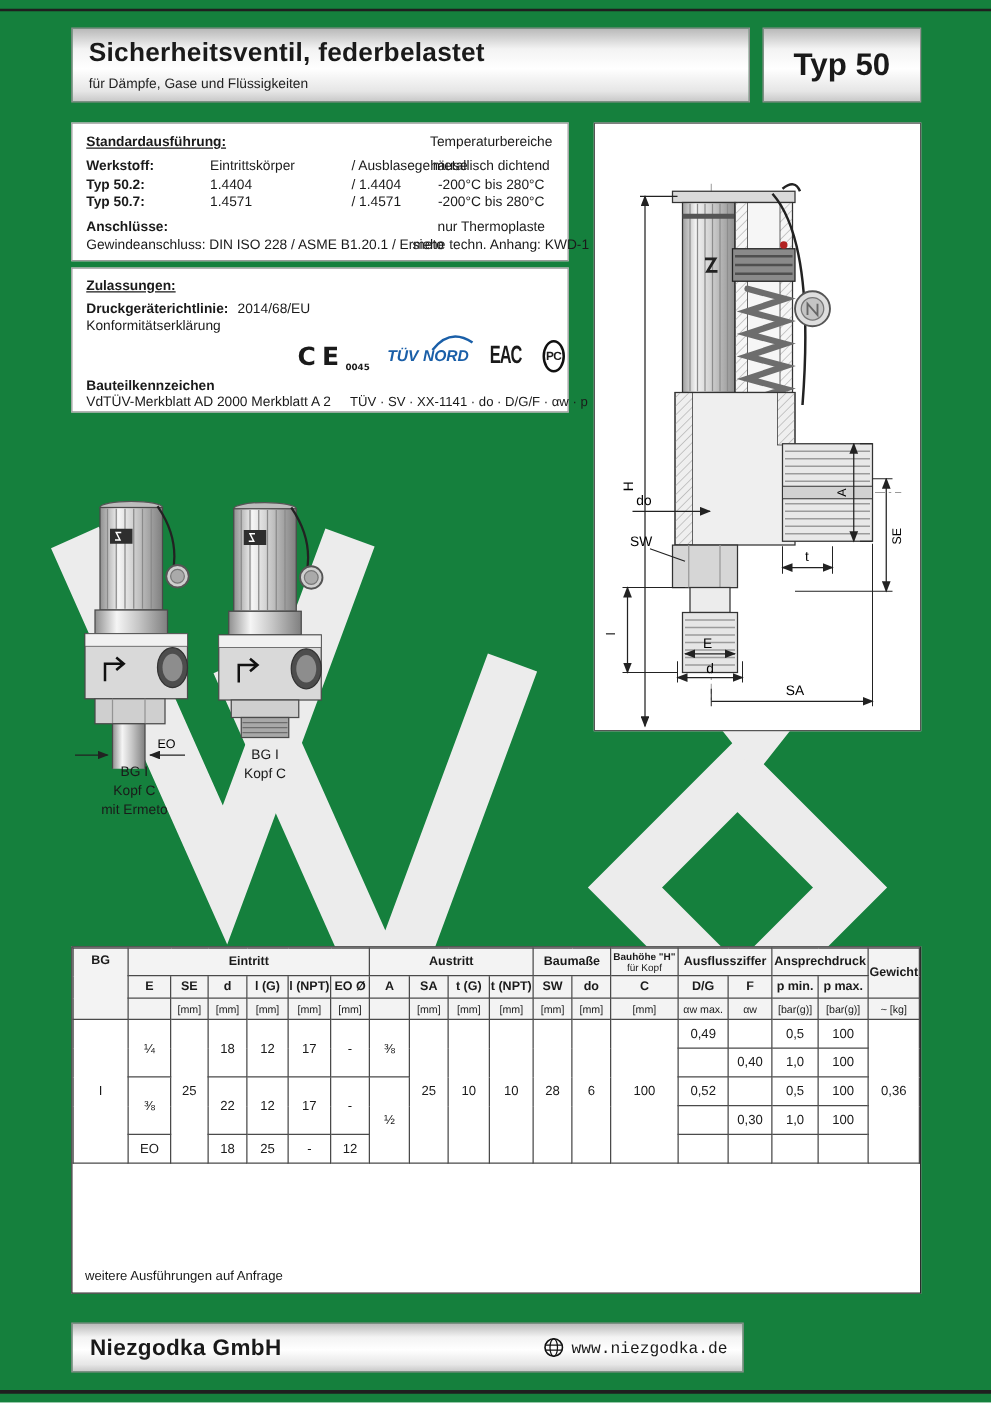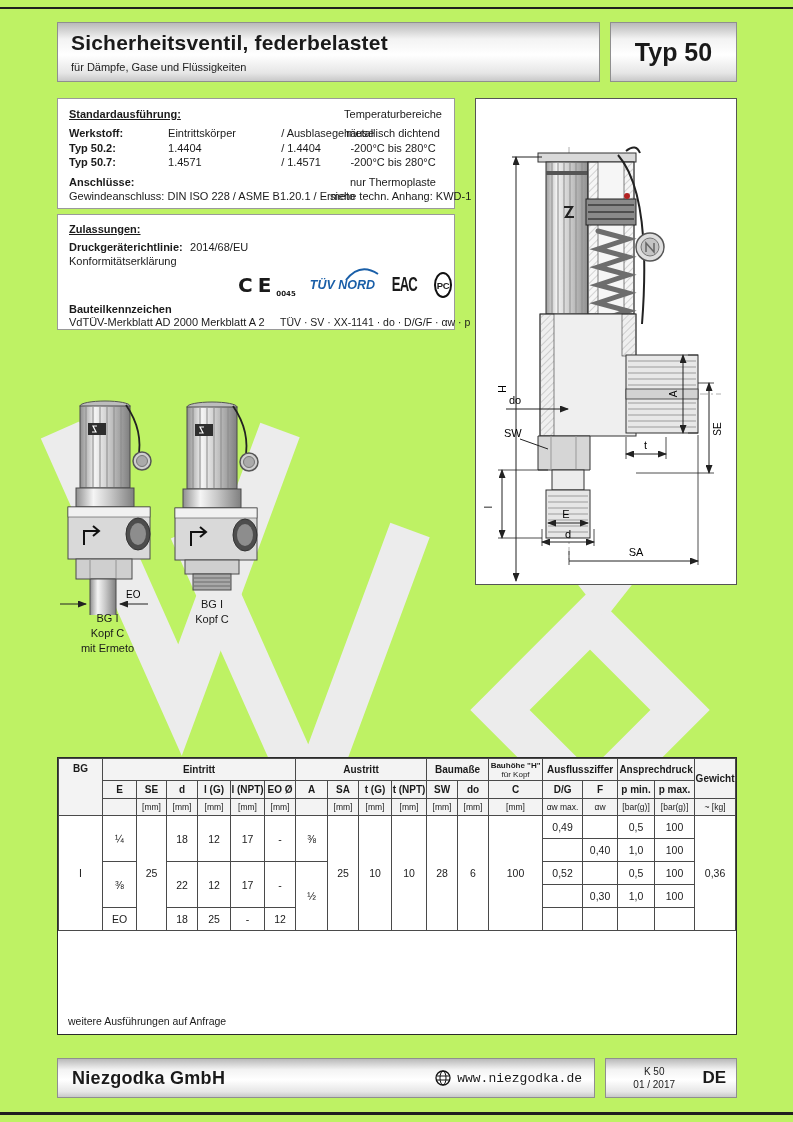--- a/index.html
+++ b/index.html
@@ -1,16 +1,16 @@
 <!DOCTYPE html>
 <html><head>
 <meta charset="utf-8">
 <style>
   html,body{margin:0;padding:0;background:#fff;}
-  #page{position:relative;width:793px;height:1122px;background:#bef264;overflow:hidden;
+  #page{position:relative;width:793px;height:1122px;background:#15803d;overflow:hidden;
         font-family:"Liberation Sans","DejaVu Sans",sans-serif;color:#1a1a1a;}
   .abs{position:absolute;}
   .edge-line{left:0;width:793px;background:#1f1f1f;}
   
   .bar{border:1px solid #8f8f8f;background:linear-gradient(#b9b9b9,#f3f3f3 28%,#ffffff 55%,#e6e6e6 86%,#c9c9c9);
        box-sizing:border-box;}
   .title-box{left:57px;top:22px;width:543px;height:60px;}
   .title{left:70px;top:30px;font-size:21px;font-weight:bold;letter-spacing:.2px;}
   .subtitle{left:70px;top:60px;font-size:11px;color:#222;}
   .type-box{left:610px;top:22px;width:127px;height:60px;display:flex;align-items:center;justify-content:center;
@@ -505,21 +505,14 @@
     <div class="company">Niezgodka GmbH</div>
     <div class="site">
       <svg width="16" height="16" viewBox="0 0 16 16">
         <circle cx="8" cy="8" r="7" fill="none" stroke="#111" stroke-width="1.3"></circle>
         <ellipse cx="8" cy="8" rx="3" ry="7" fill="none" stroke="#111" stroke-width="1"></ellipse>
         <path d="M1.5 6 H14.5 M1.5 10 H14.5" stroke="#111" stroke-width="1" fill="none"></path>
       </svg>
       <span style="cursor:pointer;font-family:Liberation Mono, monospace;">www.niezgodka.de</span>
     </div>
   </div>
-  <div class="abs bar footer-right">
-    <div class="doccode">
-      <div>K 50</div>
-      <div>01 / 2017</div>
-    </div>
-    <div class="lang">DE</div>
-  </div>
 
 </div>
 
 </body></html>

